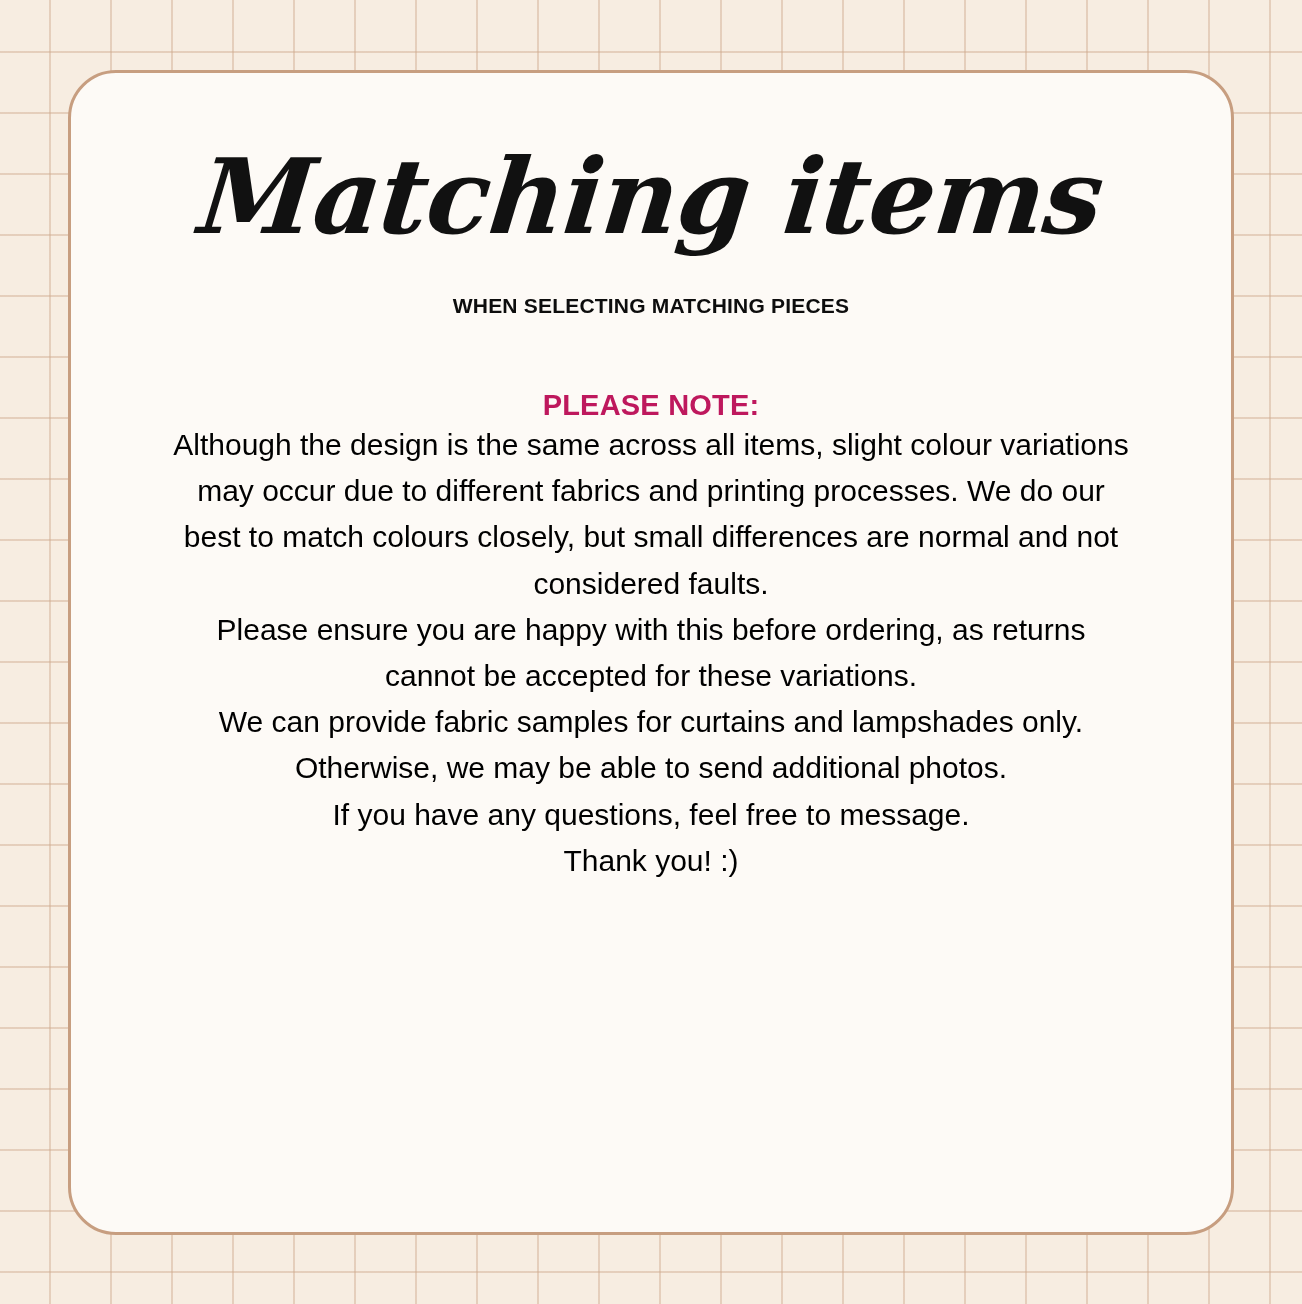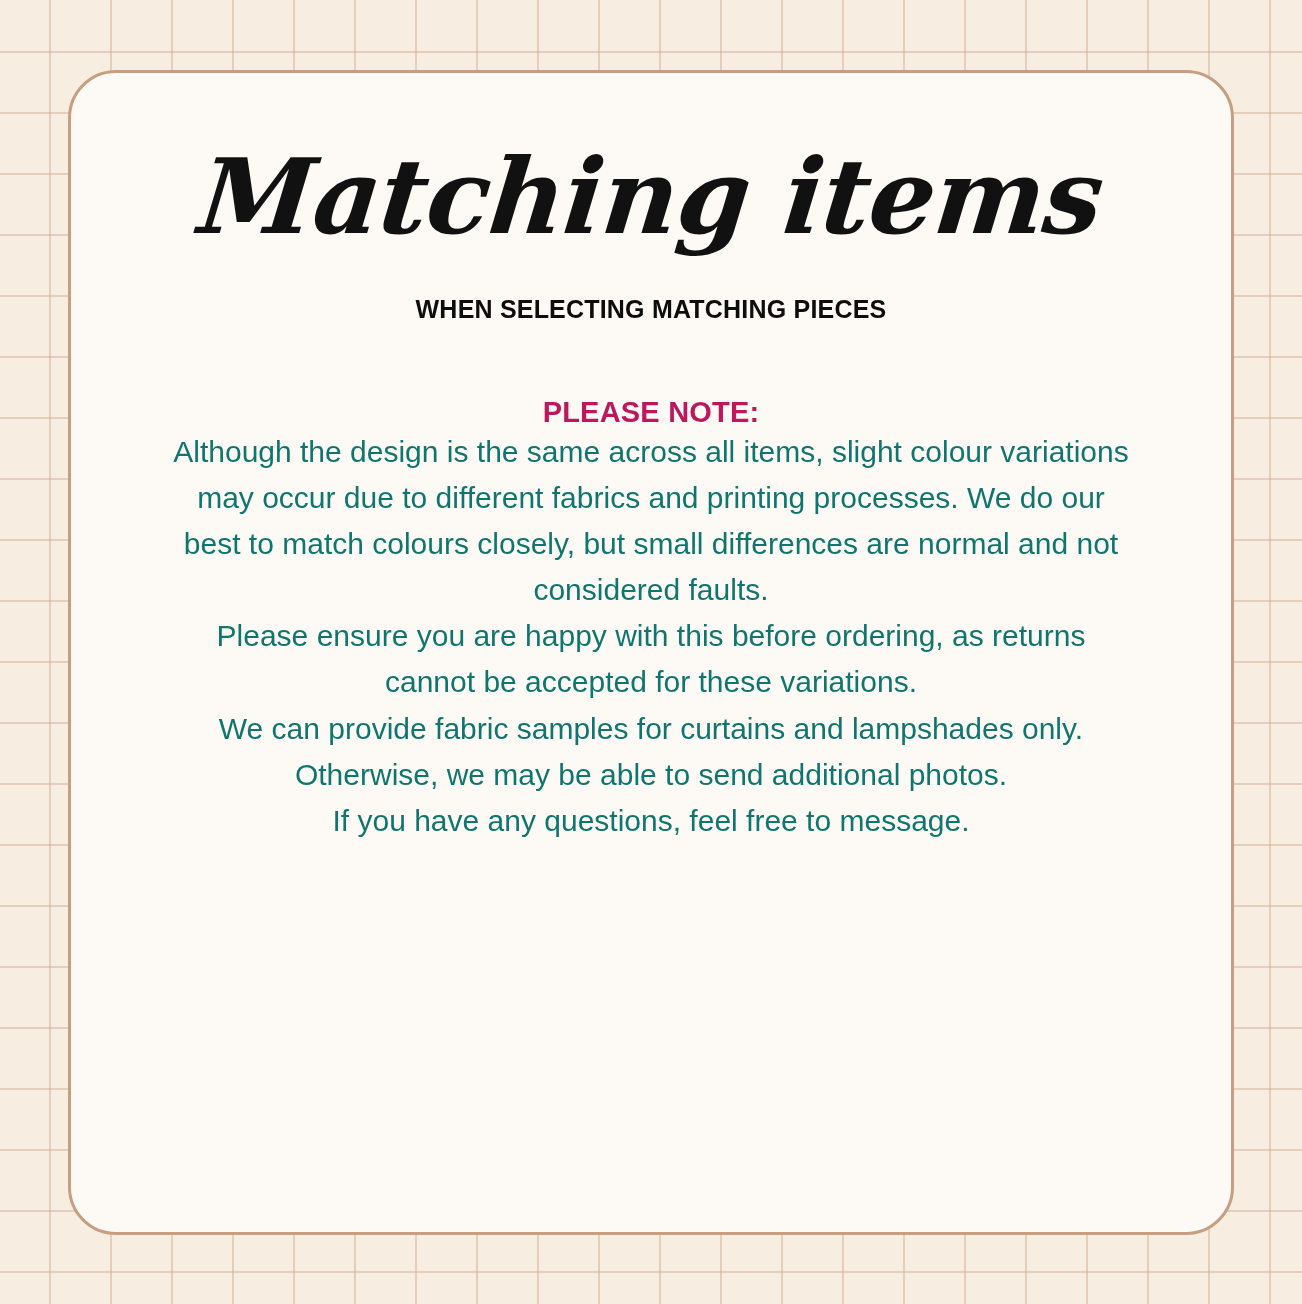--- a/index.html
+++ b/index.html
@@ -53,40 +53,40 @@
     font-size: 104px;
     line-height: 1.0;
     color: #111111;
     letter-spacing: -1px;
     margin: 0 0 40px 0;
     transform: skewX(-6deg);
   }
   .subhead {
     font-family: "Liberation Sans", sans-serif;
     font-weight: 700;
-    font-size: 25px;
+    font-size: 21px;
     line-height: 1.62;
     letter-spacing: 0.2px;
     color: #0d0d0d;
     margin: 0;
   }
   .please-note {
     font-family: "Liberation Sans", sans-serif;
     font-weight: 700;
     font-size: 29px;
     color: #be185d;
     margin: 66px 0 0 0;
     letter-spacing: 0.2px;
   }
   .body-block {
     font-family: "Liberation Sans", sans-serif;
     font-weight: 400;
     font-size: 30px;
     line-height: 1.54;
-    color: #0f766e;
+    color: #000000;
     margin: 8px auto 0 auto;
     max-width: 940px;
   }
   .gap-lg { margin-top: 46px; text-align: center; }
   .gap-md { margin-top: 46px; }
   .p-block { margin: 0 auto; max-width: 960px; }
 </style>
 </head>
 <body>
 
@@ -101,16 +101,17 @@
       <p class="please-note">PLEASE NOTE:</p>
 
       <p class="body-block p-block">Although the design is the same across all items, slight colour variations may occur due to different fabrics and printing processes. We do our best to match colours closely, but small differences are normal and not considered faults.</p>
 
       <p class="body-block p-block gap-lg">Please ensure you are happy with this before ordering, as returns cannot be accepted for these variations.</p>
 
       <p class="body-block p-block gap-lg">We can provide fabric samples for curtains and lampshades only. Otherwise, we may be able to send additional photos.</p>
 
       <p class="body-block p-block gap-md">If you have any questions, feel free to message.</p>
 
+      <p class="body-block p-block">Thank you! :)</p>
 
     </div>
   </div>
 </div>
 
 </body></html>

